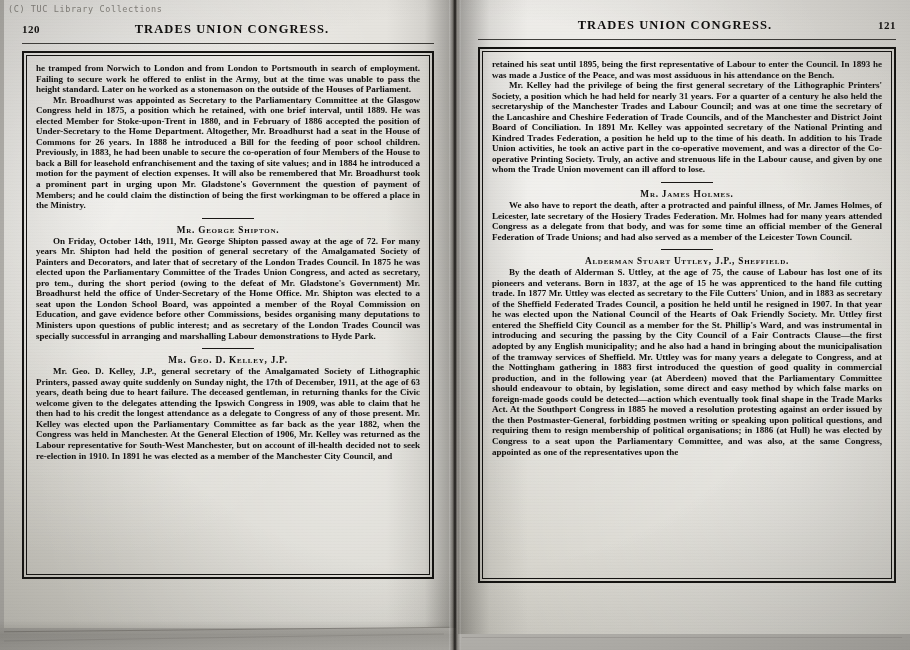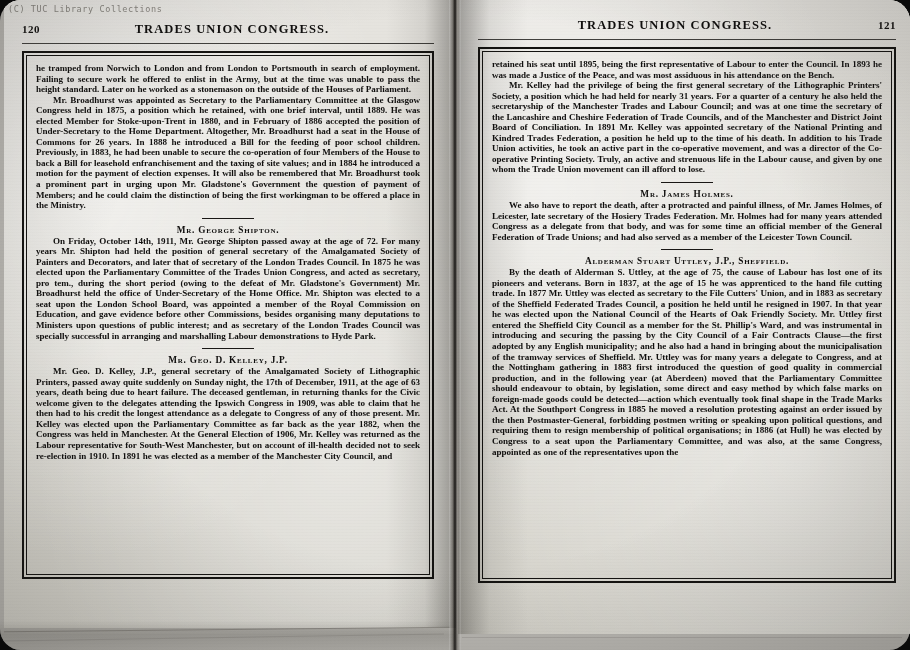--- a/index.html
+++ b/index.html
@@ -11,21 +11,20 @@
     background: #0a0a0a;
   }
 
   #scan {
     position: relative;
     width: 910px;
     height: 650px;
     background: #b9b7b2;
     font-family: "Liberation Serif", serif;
     overflow: hidden;
-    border-radius: 21px;
   }
 
   
   .sheet {
     position: absolute;
     top: 0;
     background: #cfcdc6;
   }
   .sheet-left  { left: 4px;   width: 452px; height: 628px; }
   .sheet-right { left: 458px; width: 452px; height: 634px; }

